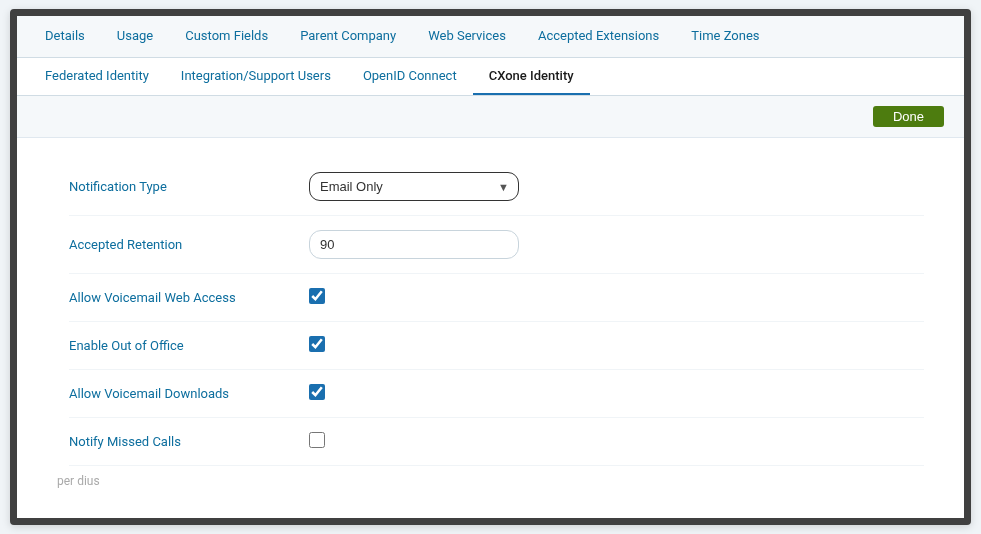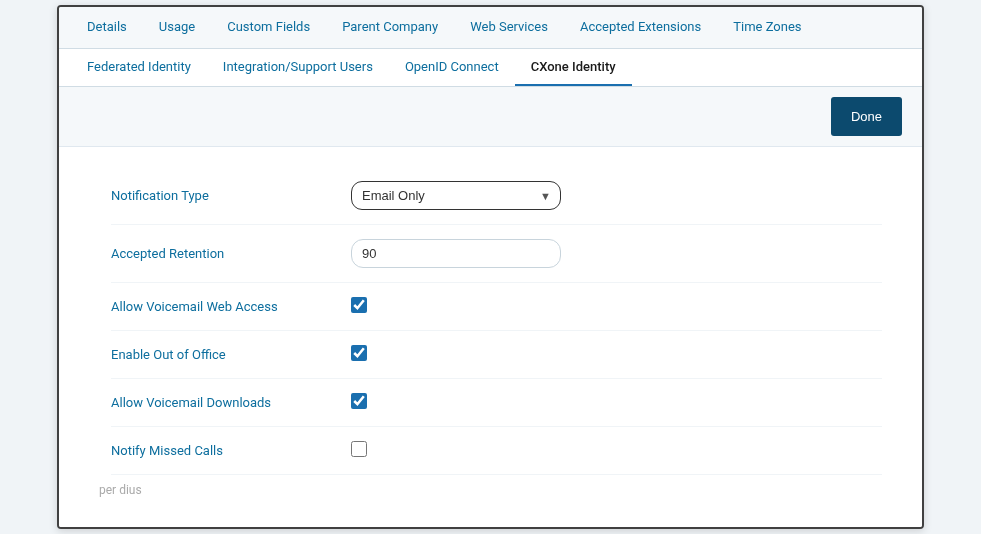--- a/index.html
+++ b/index.html
@@ -6,23 +6,23 @@
     body {
       font-family: -apple-system, BlinkMacSystemFont, 'Segoe UI', Roboto, sans-serif;
       font-size: 13px;
       background: #f0f4f7;
       display: flex;
       justify-content: center;
       align-items: center;
       min-height: 100vh;
     }
     .window {
-      width: 867px;
-      background: #fff;
-      border: 2px solid #404040;
+      width: 961px;
+      background: #fff;
+      border: 7px solid #404040;
       border-radius: 4px;
       box-shadow: 0 2px 8px rgba(0,0,0,0.15);
       overflow: hidden;
     }
     
     .tab-bar-top {
       display: flex;
       align-items: center;
       background: #f5f8fa;
       border-bottom: 1px solid #d0dce4;
@@ -64,24 +64,24 @@
     .toolbar {
       display: flex;
       justify-content: flex-end;
       align-items: center;
       padding: 10px 20px;
       background: #f5f8fa;
       border-bottom: 1px solid #e0e8ef;
       gap: 10px;
     }
     .btn-done {
-      background: #0c4a6e;
+      background: #4d7c0f;
       color: #fff;
       border: none;
-      padding: 12px 20px;
+      padding: 3px 20px;
       border-radius: 3px;
       font-size: 13px;
       cursor: pointer;
     }
     .btn-discard {
       background: #fff;
       color: #333;
       border: 1px solid #b0bec5;
       padding: 7px 18px;
       border-radius: 3px;

